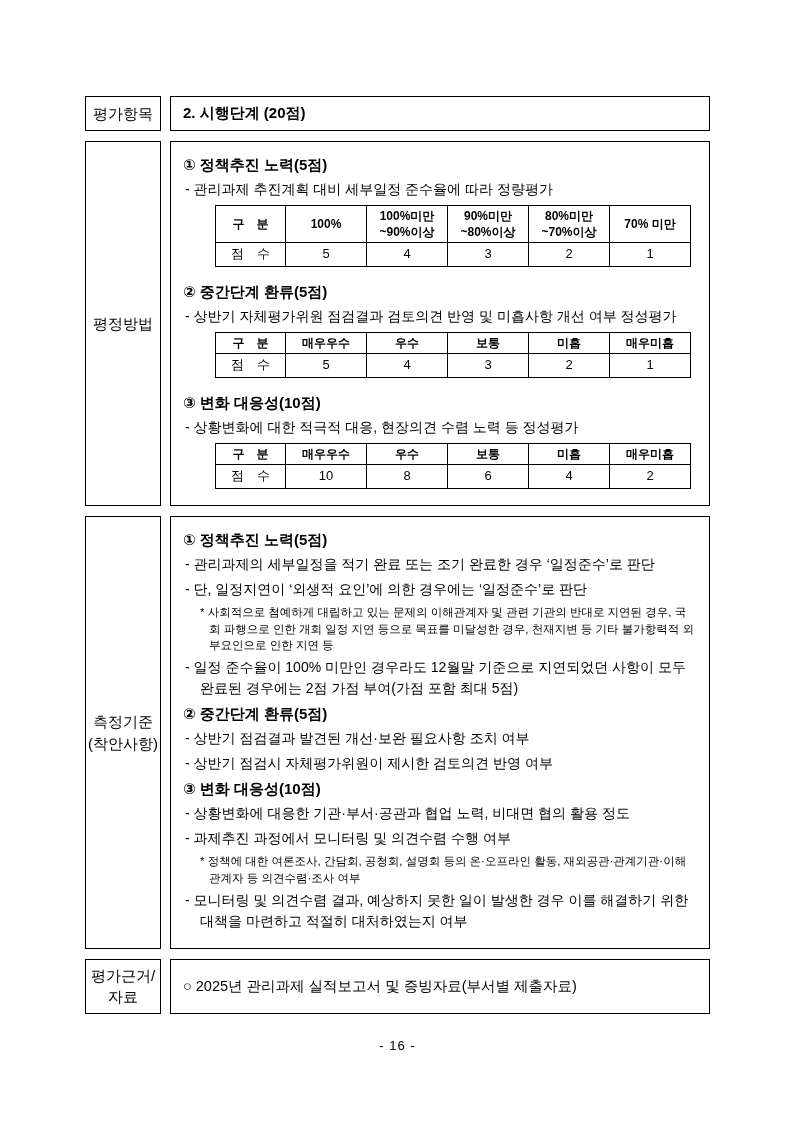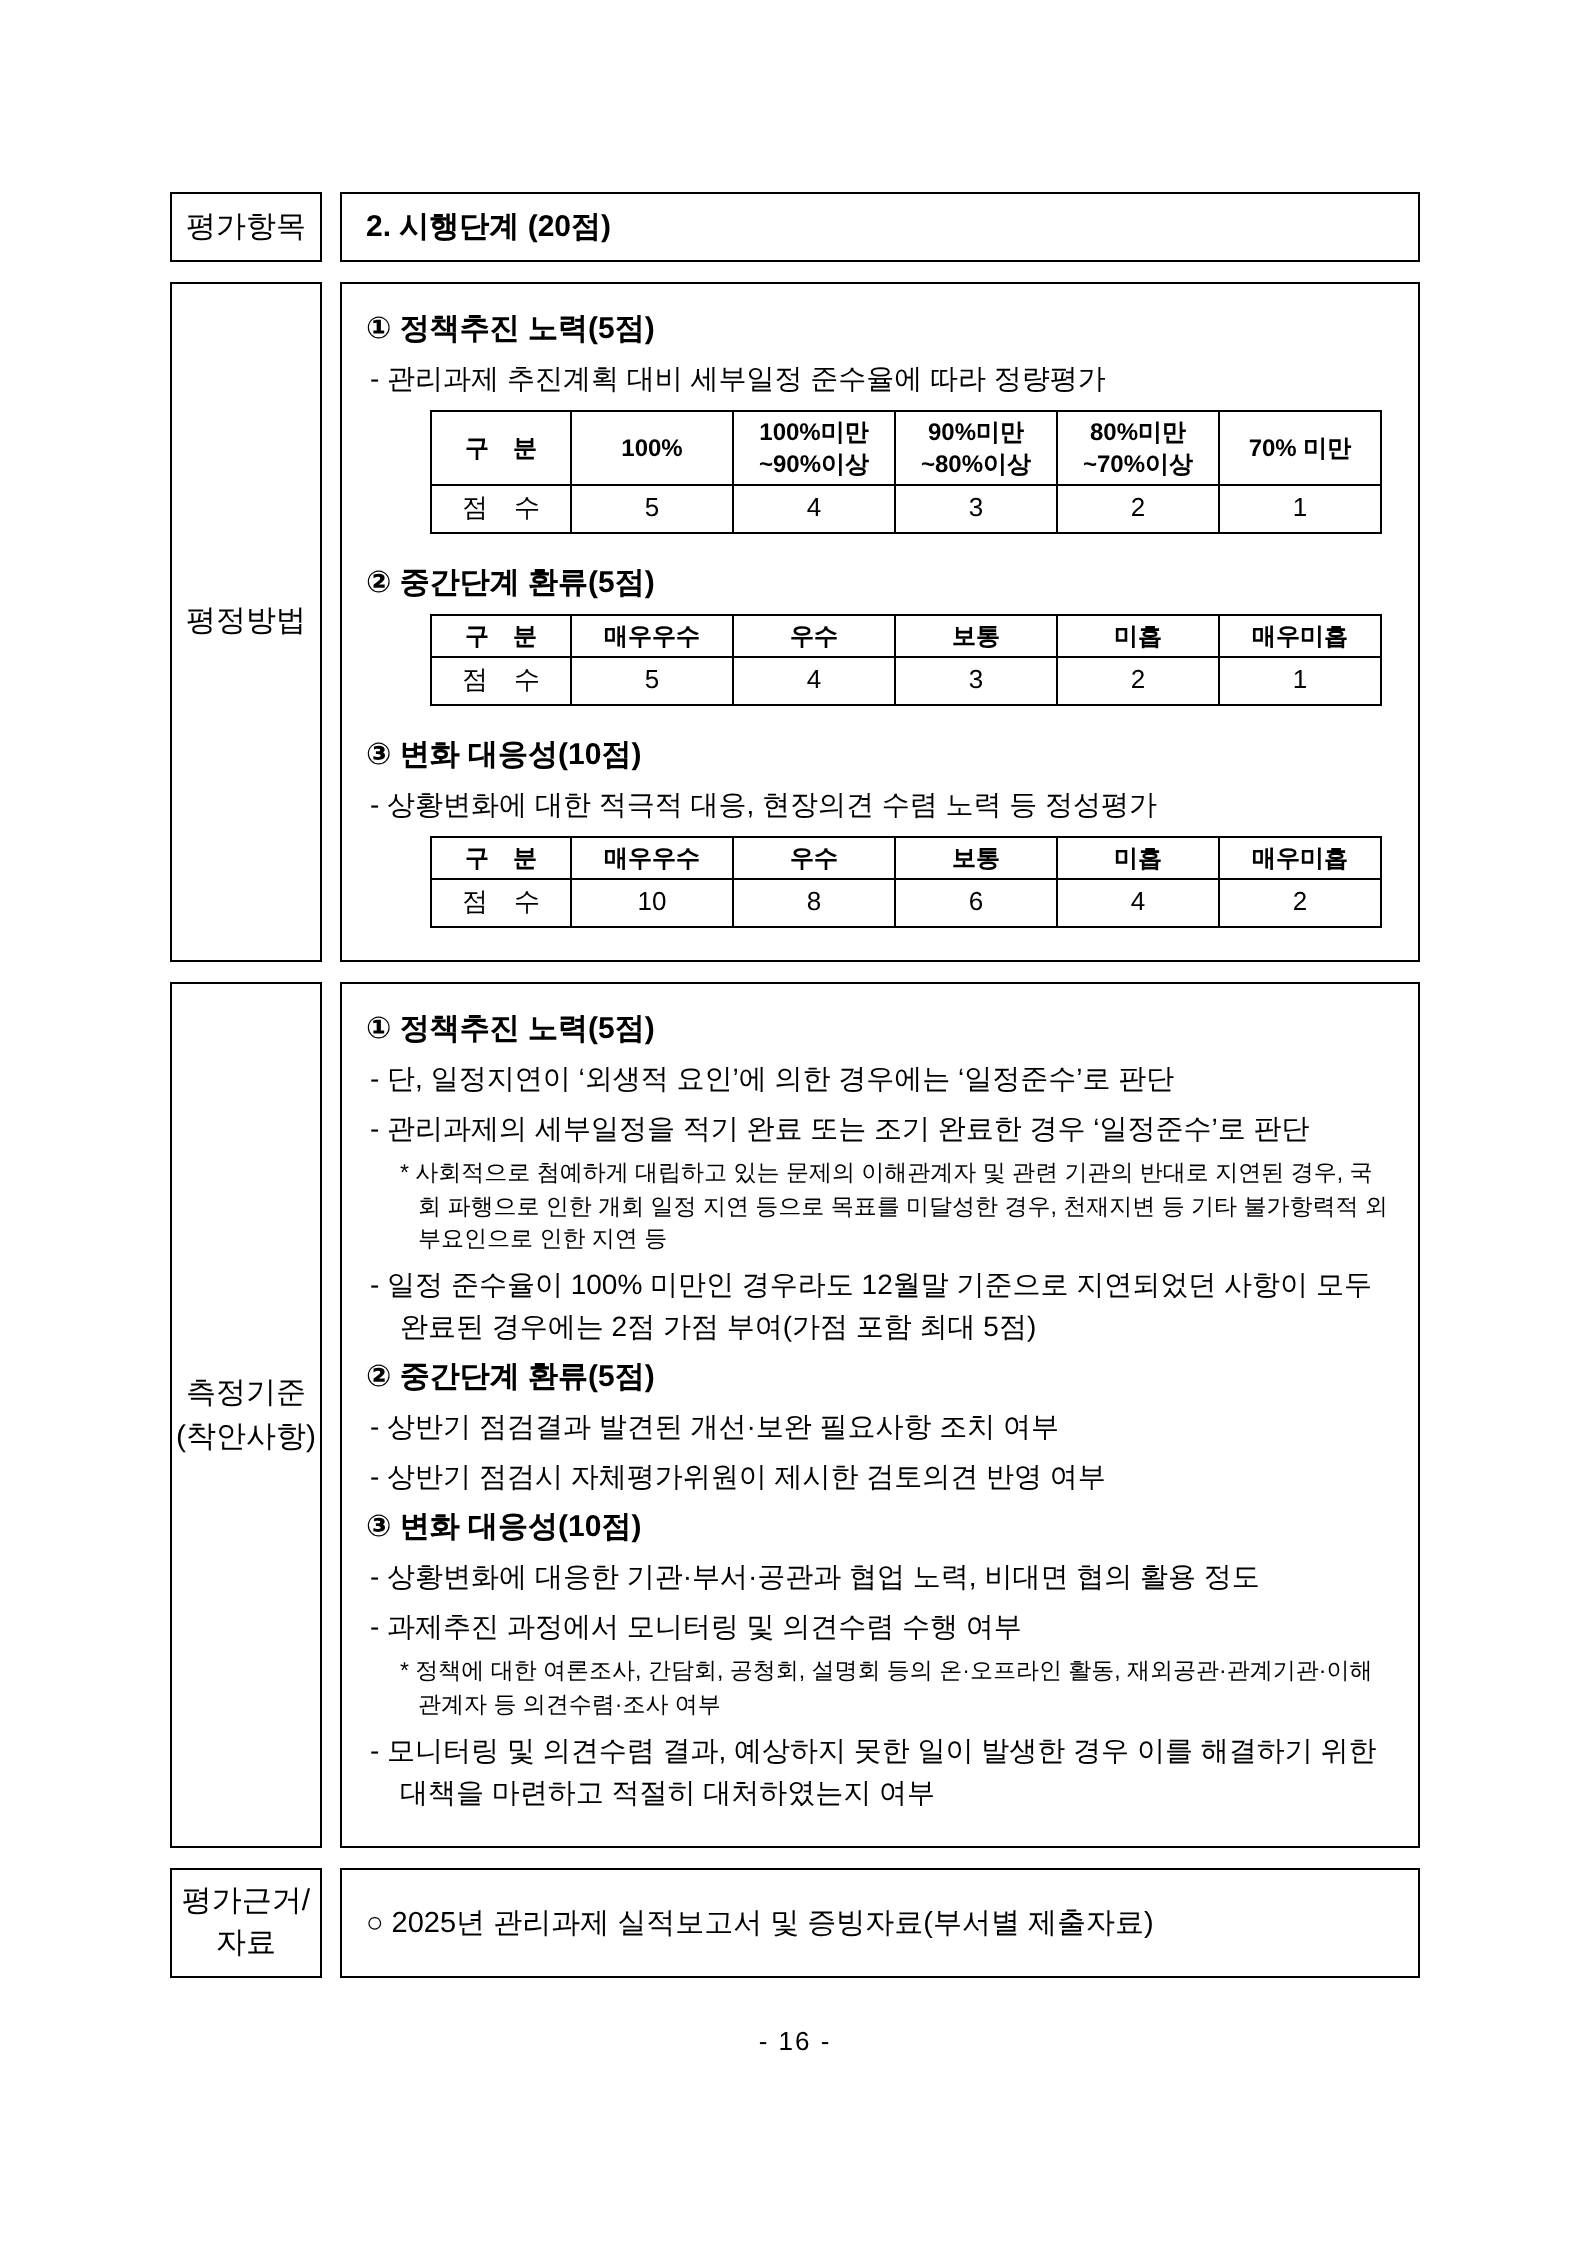--- a/index.html
+++ b/index.html
@@ -144,20 +144,21 @@
             <td>3</td>
             <td>2</td>
             <td>1</td>
           </tr>
         </tbody>
           </table>
       </div>
 
       <div class="block">
         <div class="heading">② 중간단계 환류(5점)</div>
+        <div class="dash-line">- 상반기 자체평가위원 점검결과 검토의견 반영 및 미흡사항 개선 여부 정성평가</div>
         <table class="score-table">
           <tbody>
               <tr>
             <th>구　분</th>
             <th>매우우수</th>
             <th>우수</th>
             <th>보통</th>
             <th>미흡</th>
             <th>매우미흡</th>
           </tr>
@@ -201,22 +202,22 @@
     </div>
   </div>
 
   <div class="row">
     <div class="label-box">측정기준
 (착안사항)</div>
     <div class="content-box criteria-content">
 
       <div class="block">
         <div class="heading">① 정책추진 노력(5점)</div>
+        <div class="dash-line">- 관리과제의 세부일정을 적기 완료 또는 조기 완료한 경우 ‘일정준수’로 판단</div>
         <div class="dash-line">- 단, 일정지연이 ‘외생적 요인’에 의한 경우에는 ‘일정준수’로 판단</div>
-        <div class="dash-line">- 관리과제의 세부일정을 적기 완료 또는 조기 완료한 경우 ‘일정준수’로 판단</div>
         <div class="note-line">* 사회적으로 첨예하게 대립하고 있는 문제의 이해관계자 및 관련 기관의 반대로 지연된 경우, 국회 파행으로 인한 개회 일정 지연 등으로 목표를 미달성한 경우, 천재지변 등 기타 불가항력적 외부요인으로 인한 지연 등</div>
         <div class="dash-line">- 일정 준수율이 100% 미만인 경우라도 12월말 기준으로 지연되었던 사항이 모두 완료된 경우에는 2점 가점 부여(가점 포함 최대 5점)</div>
       </div>
 
       <div class="block">
         <div class="heading">② 중간단계 환류(5점)</div>
         <div class="dash-line">- 상반기 점검결과 발견된 개선·보완 필요사항 조치 여부</div>
         <div class="dash-line">- 상반기 점검시 자체평가위원이 제시한 검토의견 반영 여부</div>
       </div>
 

